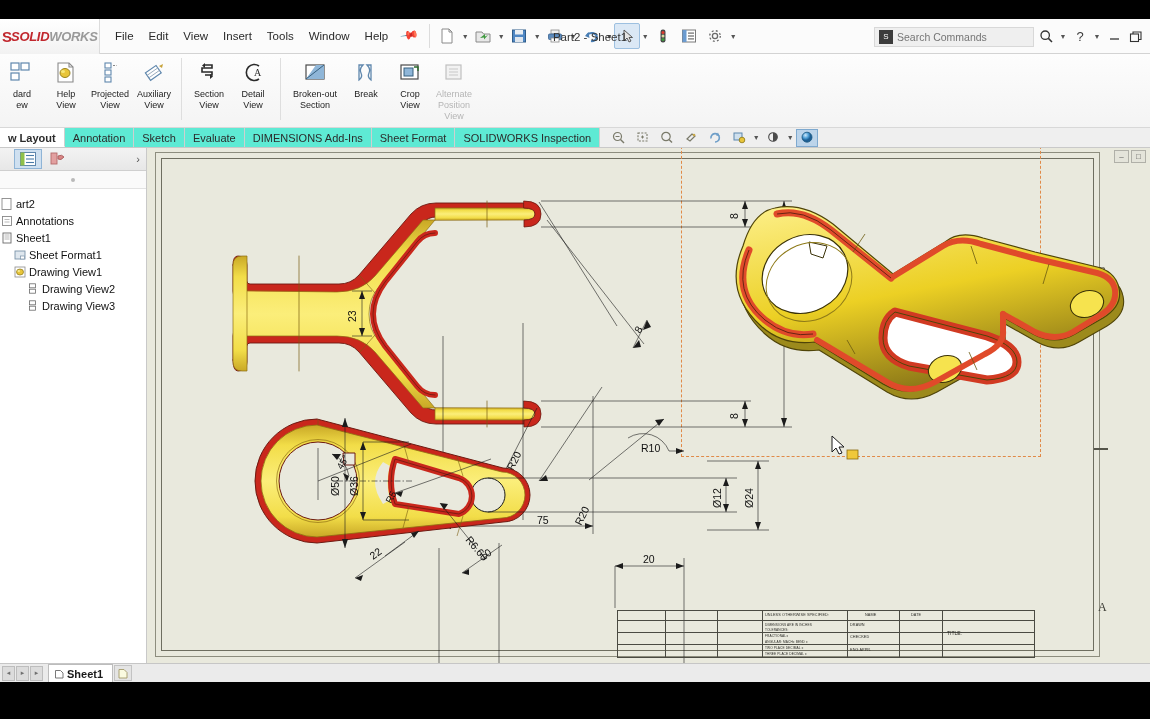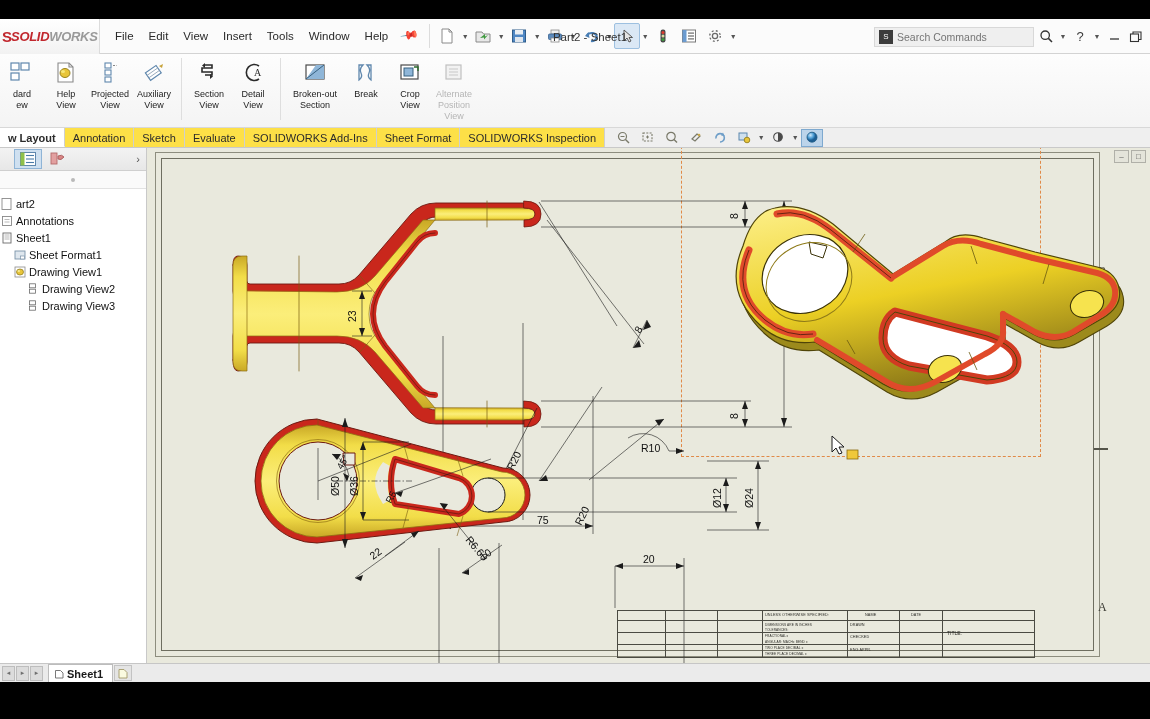--- a/index.html
+++ b/index.html
@@ -83,21 +83,21 @@
   .rb-ico { width:28px; height:28px; margin-bottom:2px; display:flex; align-items:center; justify-content:center; }
   .rb-sep { width:1px; height:62px; background:#dedede; margin:4px 5px 0 5px; }
 
   
   .tabstrip {
     position:absolute; left:0; top:128px; width:1150px; height:20px;
     background:#efefef; border-bottom:1px solid #c9c9c9; display:flex; align-items:stretch;
   }
   .tab {
     font-size:11px; color:#2b2b2b; padding:3px 8px 2px 8px; border-right:1px solid #cfcfcf;
-    background:#fde047; cursor:default; white-space:nowrap; display:flex; align-items:center;
+    background:#5eead4; cursor:default; white-space:nowrap; display:flex; align-items:center;
   }
   .tab.active { background:#fff; font-weight:bold; border-bottom:1px solid #fff; }
   .viewbar { display:flex; align-items:center; gap:2px; padding-left:8px; }
   .vb-btn { width:22px; height:18px; display:flex; align-items:center; justify-content:center; cursor:default; }
   .vb-btn.active { background:#bcd4ea; border:1px solid #7ea9cf; }
   .vb-caret { font-size:7px; color:#555; width:8px; text-align:center; }
 
   
   .leftpanel {
     position:absolute; left:0; top:148px; width:147px; height:515px;
@@ -433,21 +433,21 @@
       <span>Position</span>
       <span>View</span>
     </div>
   </div>
 
   <div class="tabstrip">
     <div class="tab active">w Layout</div>
     <div class="tab">Annotation</div>
     <div class="tab">Sketch</div>
     <div class="tab">Evaluate</div>
-    <div class="tab">SOLIDWORKS Add-Ins</div>
+    <div class="tab">DIMENSIONS Add-Ins</div>
     <div class="tab">Sheet Format</div>
     <div class="tab">SOLIDWORKS Inspection</div>
 
     <div class="viewbar">
       <div class="vb-btn">
         <svg width="16" height="15" viewBox="0 0 16 15">
             <circle cx="6.5" cy="6.5" r="4" fill="none" stroke="#7a7a6a" stroke-width="1.2"></circle>
             <line x1="9.5" y1="9.5" x2="13" y2="13" stroke="#7a7a6a" stroke-width="1.4"></line>
             <line x1="4.5" y1="6.5" x2="8.5" y2="6.5" stroke="#7a7a6a" stroke-width="1"></line>
           </svg>

